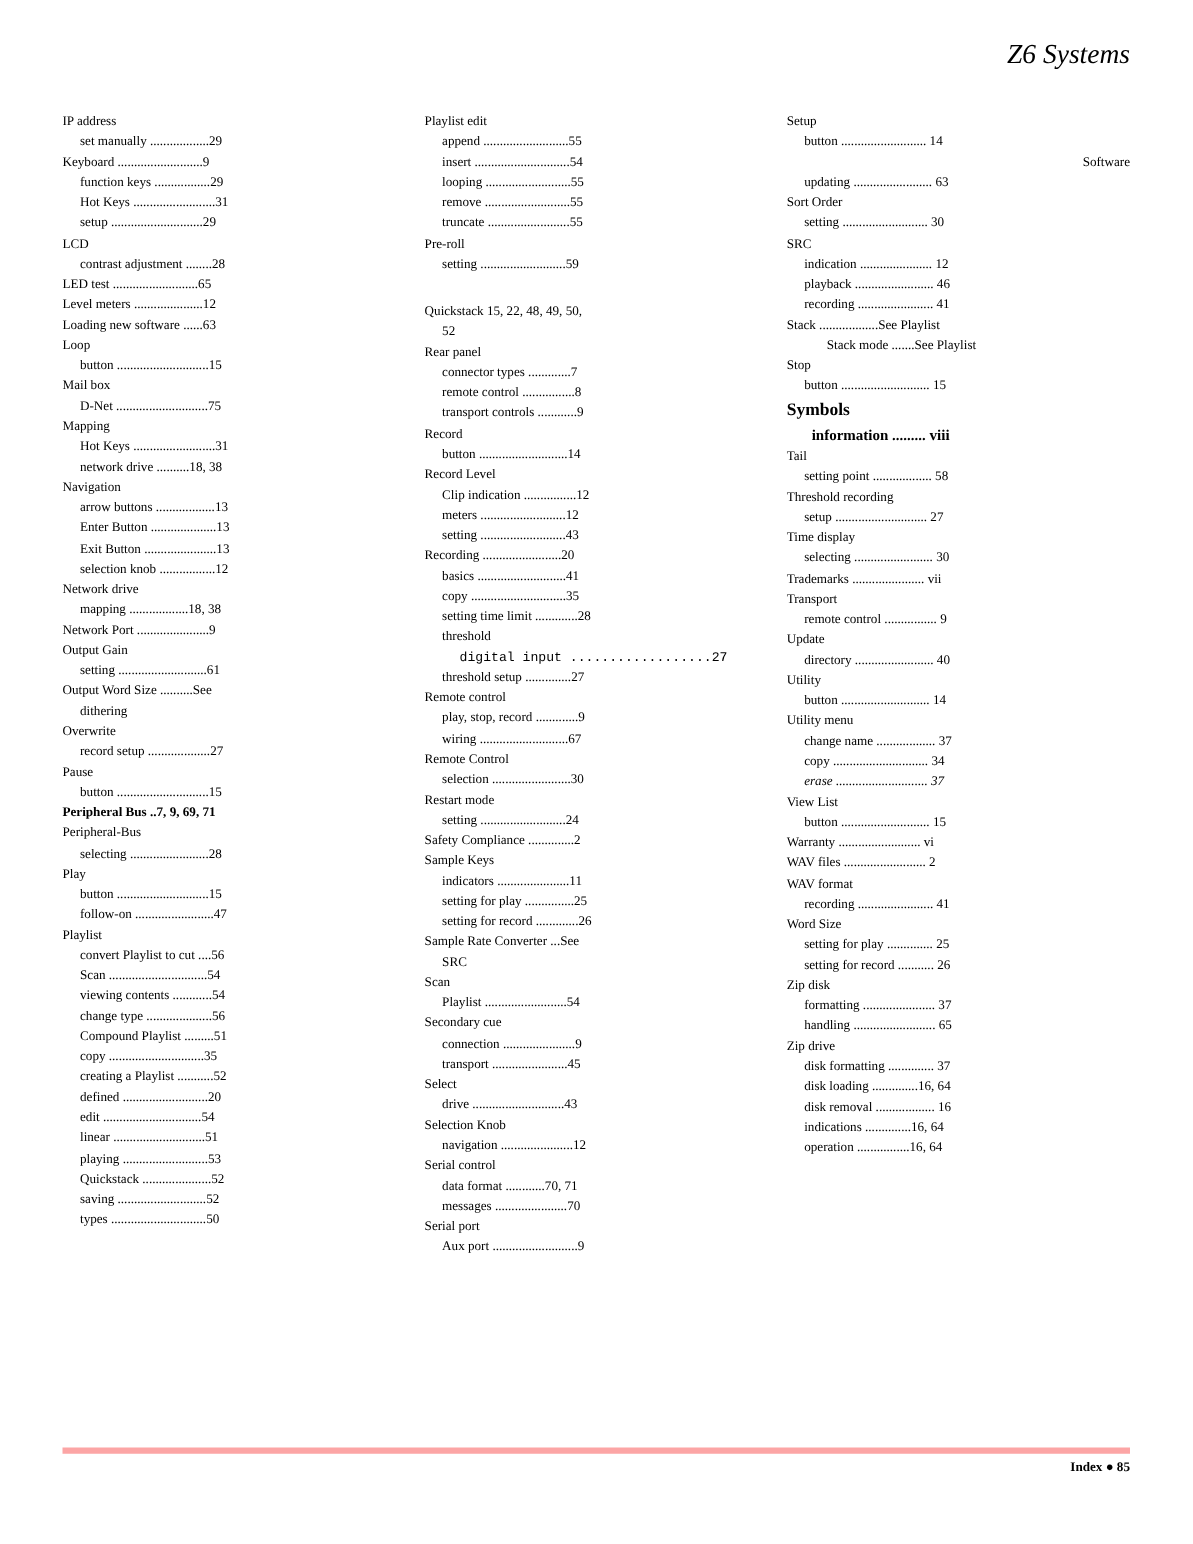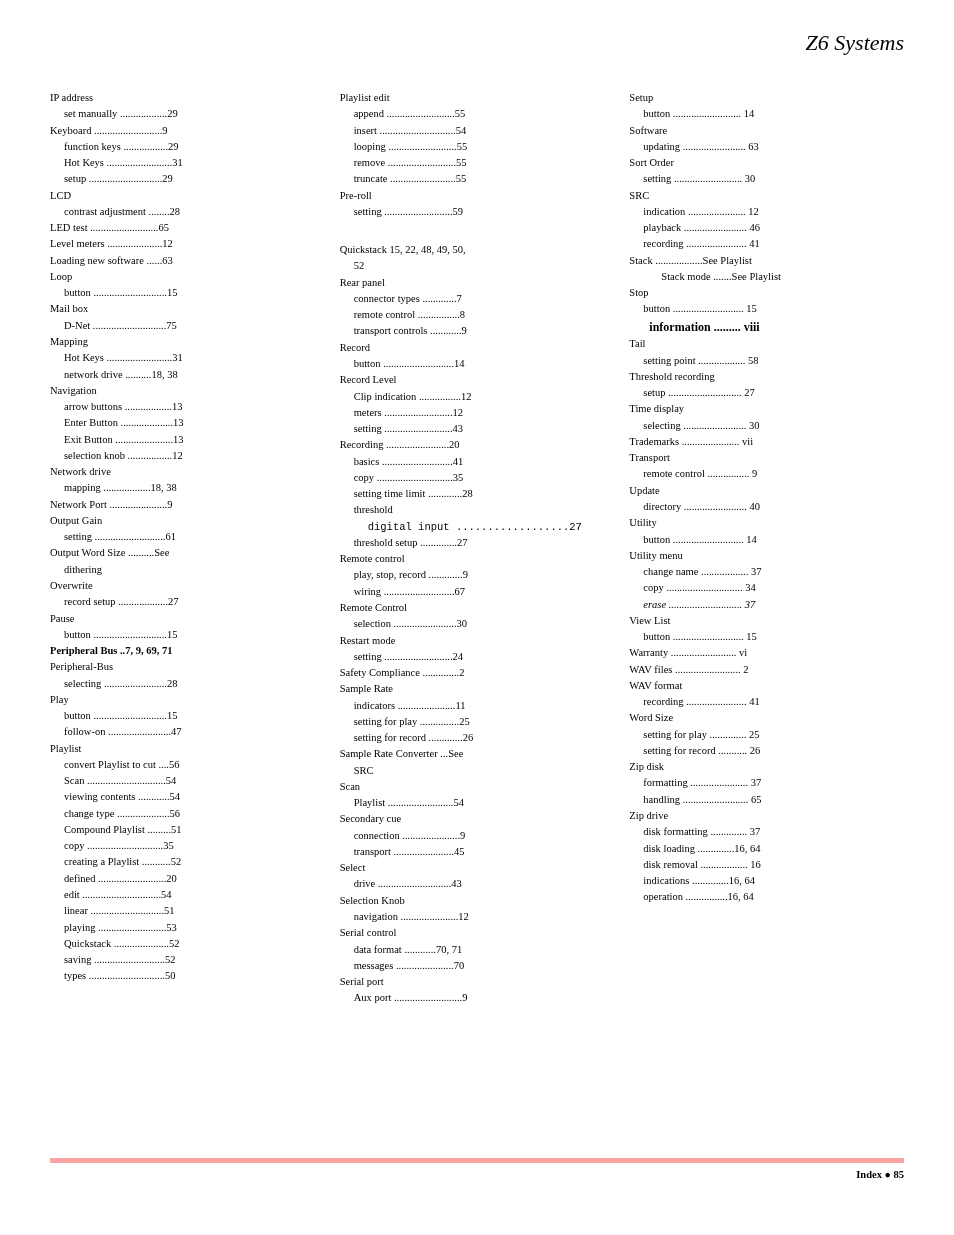--- a/index.html
+++ b/index.html
@@ -159,21 +159,21 @@
         <span class="sub-entry" style="display: block; padding-left: 28px; font-family: Liberation Mono, monospace;">digital input ..................27</span>
         <span class="sub-entry" style="display: block; padding-left: 14px;">threshold setup ..............27</span>
         <span class="main-entry" style="display: block;">Remote control</span>
         <span class="sub-entry" style="display: block; padding-left: 14px;">play, stop, record .............9</span>
         <span class="sub-entry" style="display: block; padding-left: 14px;">wiring ...........................67</span>
         <span class="main-entry" style="display: block;">Remote Control</span>
         <span class="sub-entry" style="display: block; padding-left: 14px;">selection ........................30</span>
         <span class="main-entry" style="display: block;">Restart mode</span>
         <span class="sub-entry" style="display: block; padding-left: 14px;">setting ..........................24</span>
         <span class="main-entry" style="display: block;">Safety Compliance ..............2</span>
-        <span class="main-entry" style="display: block;">Sample Rate</span>
+        <span class="main-entry" style="display: block;">Sample Keys</span>
         <span class="sub-entry" style="display: block; padding-left: 14px;">indicators ......................11</span>
         <span class="sub-entry" style="display: block; padding-left: 14px;">setting for play ...............25</span>
         <span class="sub-entry" style="display: block; padding-left: 14px;">setting for record .............26</span>
         <span class="main-entry" style="display: block;">Sample Rate Converter ...See</span>
         <span class="sub-entry" style="display: block; padding-left: 14px;">SRC</span>
         <span class="main-entry" style="display: block;">Scan</span>
         <span class="sub-entry" style="display: block; padding-left: 14px;">Playlist .........................54</span>
         <span class="main-entry" style="display: block;">Secondary cue</span>
         <span class="sub-entry" style="display: block; padding-left: 14px;">connection ......................9</span>
         <span class="sub-entry" style="display: block; padding-left: 14px;">transport .......................45</span>
@@ -183,32 +183,33 @@
         <span class="sub-entry" style="display: block; padding-left: 14px;">navigation ......................12</span>
         <span class="main-entry" style="display: block;">Serial control</span>
         <span class="sub-entry" style="display: block; padding-left: 14px;">data format ............70, 71</span>
         <span class="sub-entry" style="display: block; padding-left: 14px;">messages ......................70</span>
         <span class="main-entry" style="display: block;">Serial port</span>
         <span class="sub-entry" style="display: block; padding-left: 14px;">Aux port ..........................9</span>
       </div>
       <div class="column">
         <span class="main-entry" style="display: block;">Setup</span>
         <span class="sub-entry" style="display: block; padding-left: 14px;">button .......................... 14</span>
-        <span class="main-entry" style="display: block;">Software</span>
+        <span class="main-entry" style="display: block; text-align: right;">Software</span>
         <span class="sub-entry" style="display: block; padding-left: 14px;">updating ........................ 63</span>
         <span class="main-entry" style="display: block;">Sort Order</span>
         <span class="sub-entry" style="display: block; padding-left: 14px;">setting .......................... 30</span>
         <span class="main-entry" style="display: block;">SRC</span>
         <span class="sub-entry" style="display: block; padding-left: 14px;">indication ...................... 12</span>
         <span class="sub-entry" style="display: block; padding-left: 14px;">playback ........................ 46</span>
         <span class="sub-entry" style="display: block; padding-left: 14px;">recording ....................... 41</span>
         <span class="main-entry" style="display: block;">Stack ..................See Playlist</span>
         <span class="main-entry" style="display: block; margin-left: 32px;">Stack mode .......See Playlist</span>
         <span class="main-entry" style="display: block;">Stop</span>
         <span class="sub-entry" style="display: block; padding-left: 14px;">button ........................... 15</span>
+        <span class="main-entry" style="display: block; font-weight: bold; font-size: 14px;">Symbols</span>
         <span class="sub-entry" style="display: block; padding-left: 20px; font-weight: bold; font-size: 12px;">information ......... viii</span>
         <span class="main-entry" style="display: block;">Tail</span>
         <span class="sub-entry" style="display: block; padding-left: 14px;">setting point .................. 58</span>
         <span class="main-entry" style="display: block;">Threshold recording</span>
         <span class="sub-entry" style="display: block; padding-left: 14px;">setup ............................ 27</span>
         <span class="main-entry" style="display: block;">Time display</span>
         <span class="sub-entry" style="display: block; padding-left: 14px;">selecting ........................ 30</span>
         <span class="main-entry" style="display: block;">Trademarks ...................... vii</span>
         <span class="main-entry" style="display: block;">Transport</span>
         <span class="sub-entry" style="display: block; padding-left: 14px;">remote control ................ 9</span>

